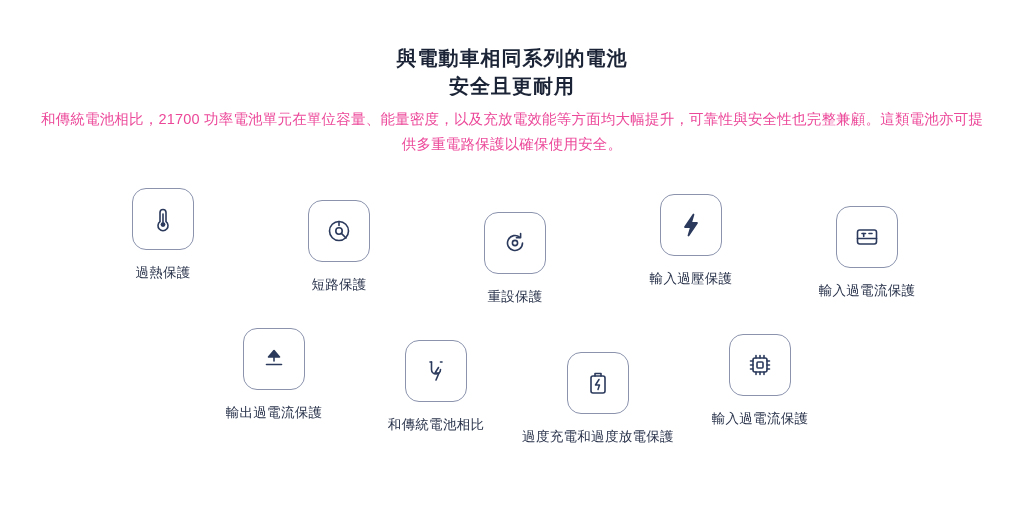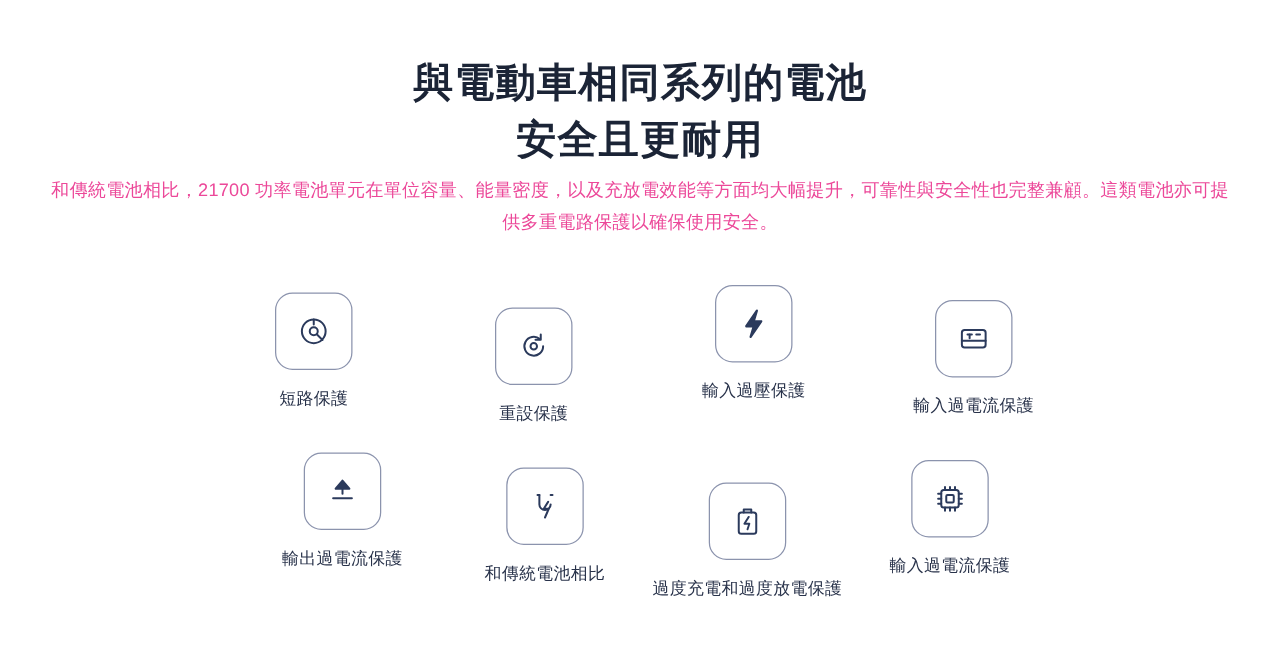--- a/index.html
+++ b/index.html
@@ -17,21 +17,21 @@
   .page {
     position: relative;
     width: 1024px;
     height: 532px;
     box-sizing: border-box;
   }
   .headline {
     text-align: center;
     margin: 0;
     padding-top: 44px;
-    font-size: 32px;
+    font-size: 20px;
     font-weight: bold;
     line-height: 1.42;
     letter-spacing: 1px;
     color: #1b2436;
   }
   .headline .line2 {
     display: block;
   }
   .subtext {
     margin: 6px auto 0 auto;
@@ -103,20 +103,30 @@
     <span>與電動車相同系列的電池</span>
     <span class="line2">安全且更耐用</span>
   </h1>
 
   <p class="subtext">和傳統電池相比，21700 功率電池單元在單位容量、能量密度，以及充放電效能等方面均大幅提升，可靠性與安全性也完整兼顧。這類電池亦可提供多重電路保護以確保使用安全。</p>
 
   <div class="rows">
 
     <div class="row row-1">
 
+      <div class="item off-0">
+        <div class="icon-box">
+          <svg width="34" height="34" viewBox="0 0 34 34" fill="none" stroke="#2b3a5c" stroke-width="1.6" stroke-linecap="round" stroke-linejoin="round">
+            <path d="M17 7.5a3 3 0 0 1 3 3v9.2a5 5 0 1 1-6 0V10.5a3 3 0 0 1 3-3z"></path>
+            <circle cx="17" cy="22.6" r="2.4" fill="#2b3a5c" stroke="none"></circle>
+            <path d="M17 12v8.5"></path>
+          </svg>
+        </div>
+        <div class="caption">過熱保護</div>
+      </div>
 
       <div class="item off-1">
         <div class="icon-box">
           <svg width="34" height="34" viewBox="0 0 34 34" fill="none" stroke="#2b3a5c" stroke-width="1.6" stroke-linecap="round" stroke-linejoin="round">
             <circle cx="17" cy="17" r="9.5"></circle>
             <path d="M17 7.5v4"></path>
             <circle cx="17" cy="17" r="3.2"></circle>
             <path d="M19.4 19.4 24 24"></path>
           </svg>
         </div>

